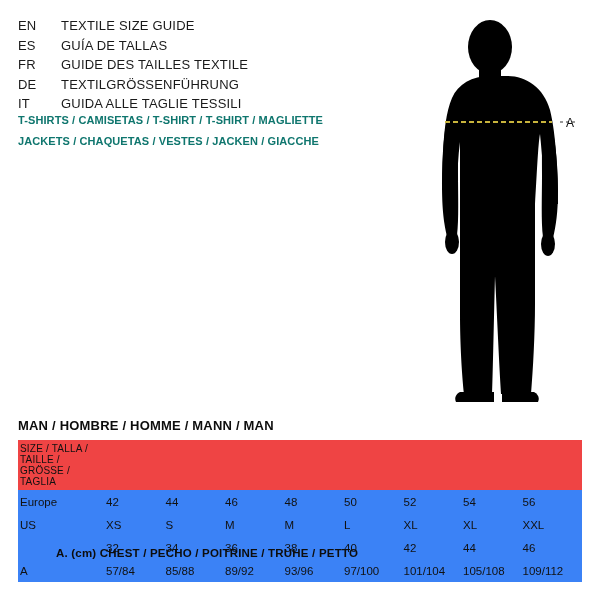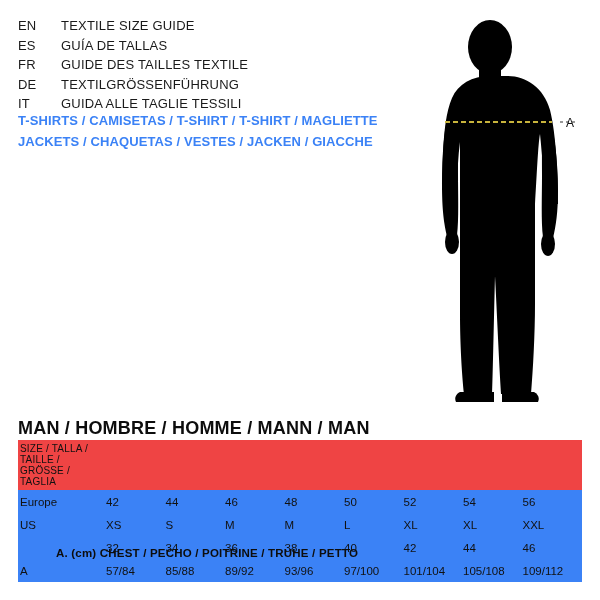--- a/index.html
+++ b/index.html
@@ -47,25 +47,25 @@
   }
 
   
   .cat-block {
     position: absolute;
     top: 110px;
     left: 18px;
     width: 420px;
   }
   .cat-line {
-    font-size: 13px;
+    font-size: 11px;
     font-weight: bold;
     line-height: 21px;
     letter-spacing: 0.1px;
-    color: #3b82f6;
+    color: #0f766e;
     white-space: nowrap;
   }
 
   
   .figure-wrap {
     position: absolute;
     top: 14px;
     left: 400px;
     width: 200px;
     height: 390px;
@@ -82,21 +82,21 @@
     font-size: 12px;
     color: #111;
     letter-spacing: 0.5px;
   }
 
   
   .man-label {
     position: absolute;
     top: 418px;
     left: 18px;
-    font-size: 18px;
+    font-size: 13px;
     font-weight: bold;
     letter-spacing: 0.2px;
     color: #0d0d0d;
     white-space: nowrap;
   }
 
   
   .table-wrap {
     position: absolute;
     top: 440px;

